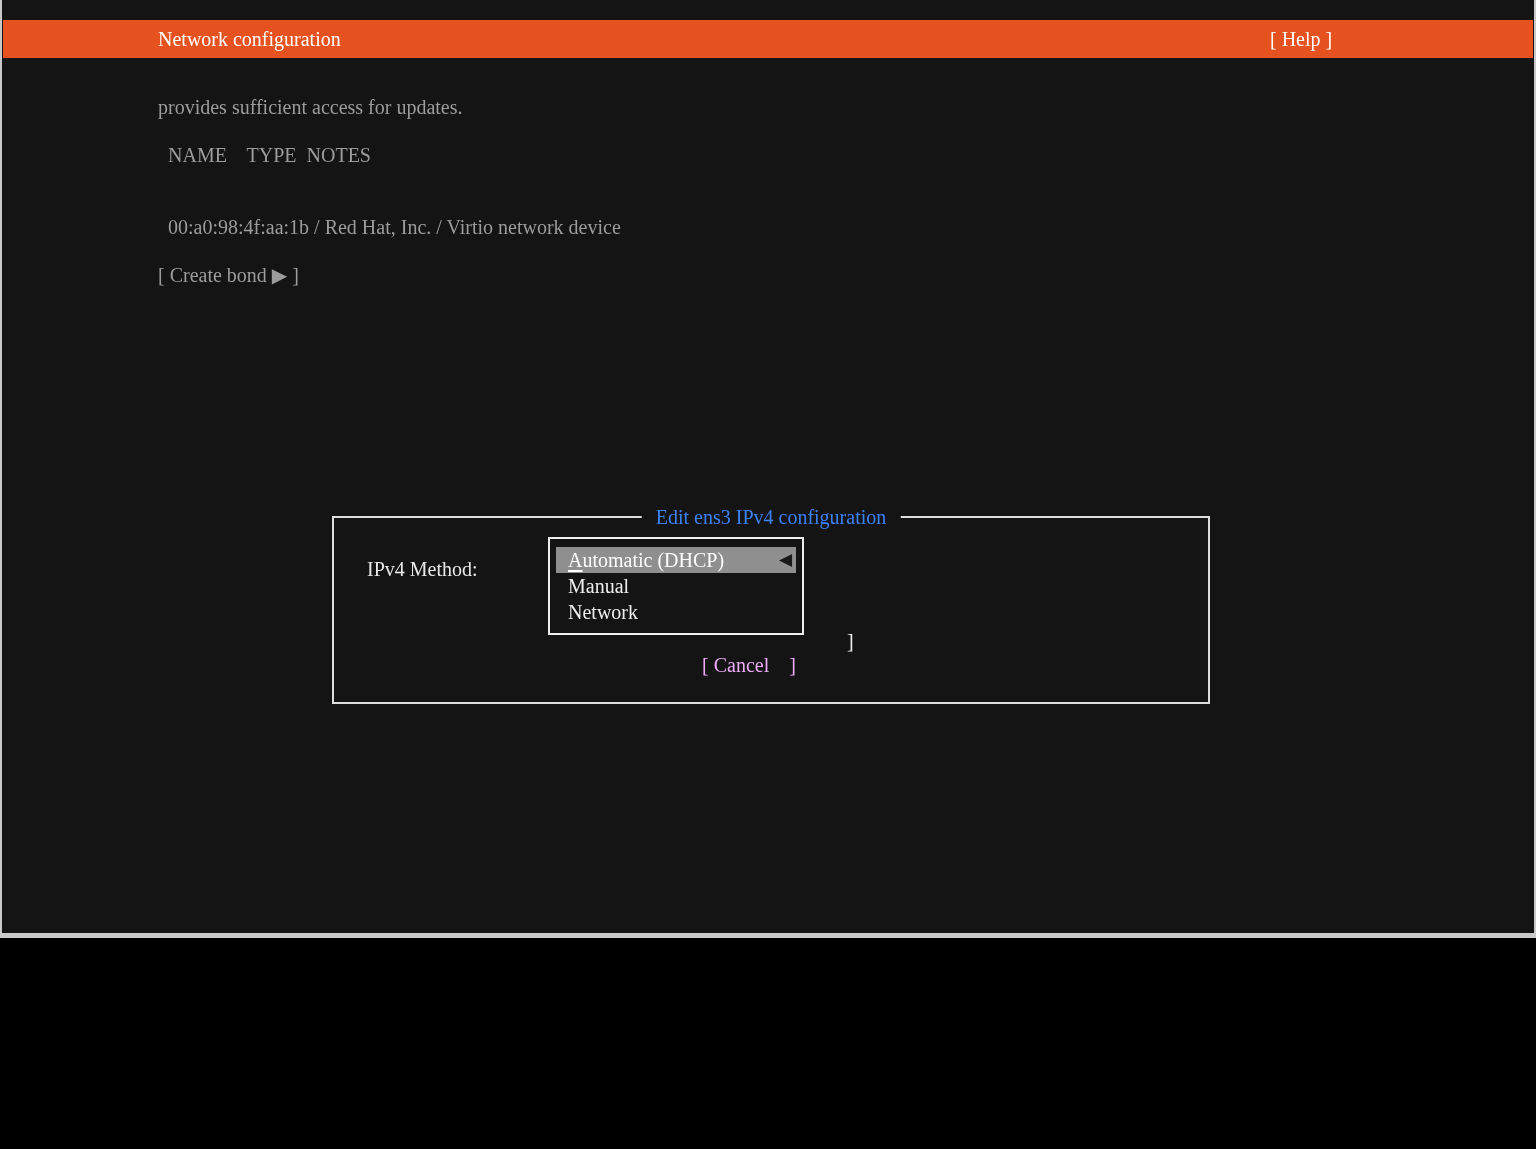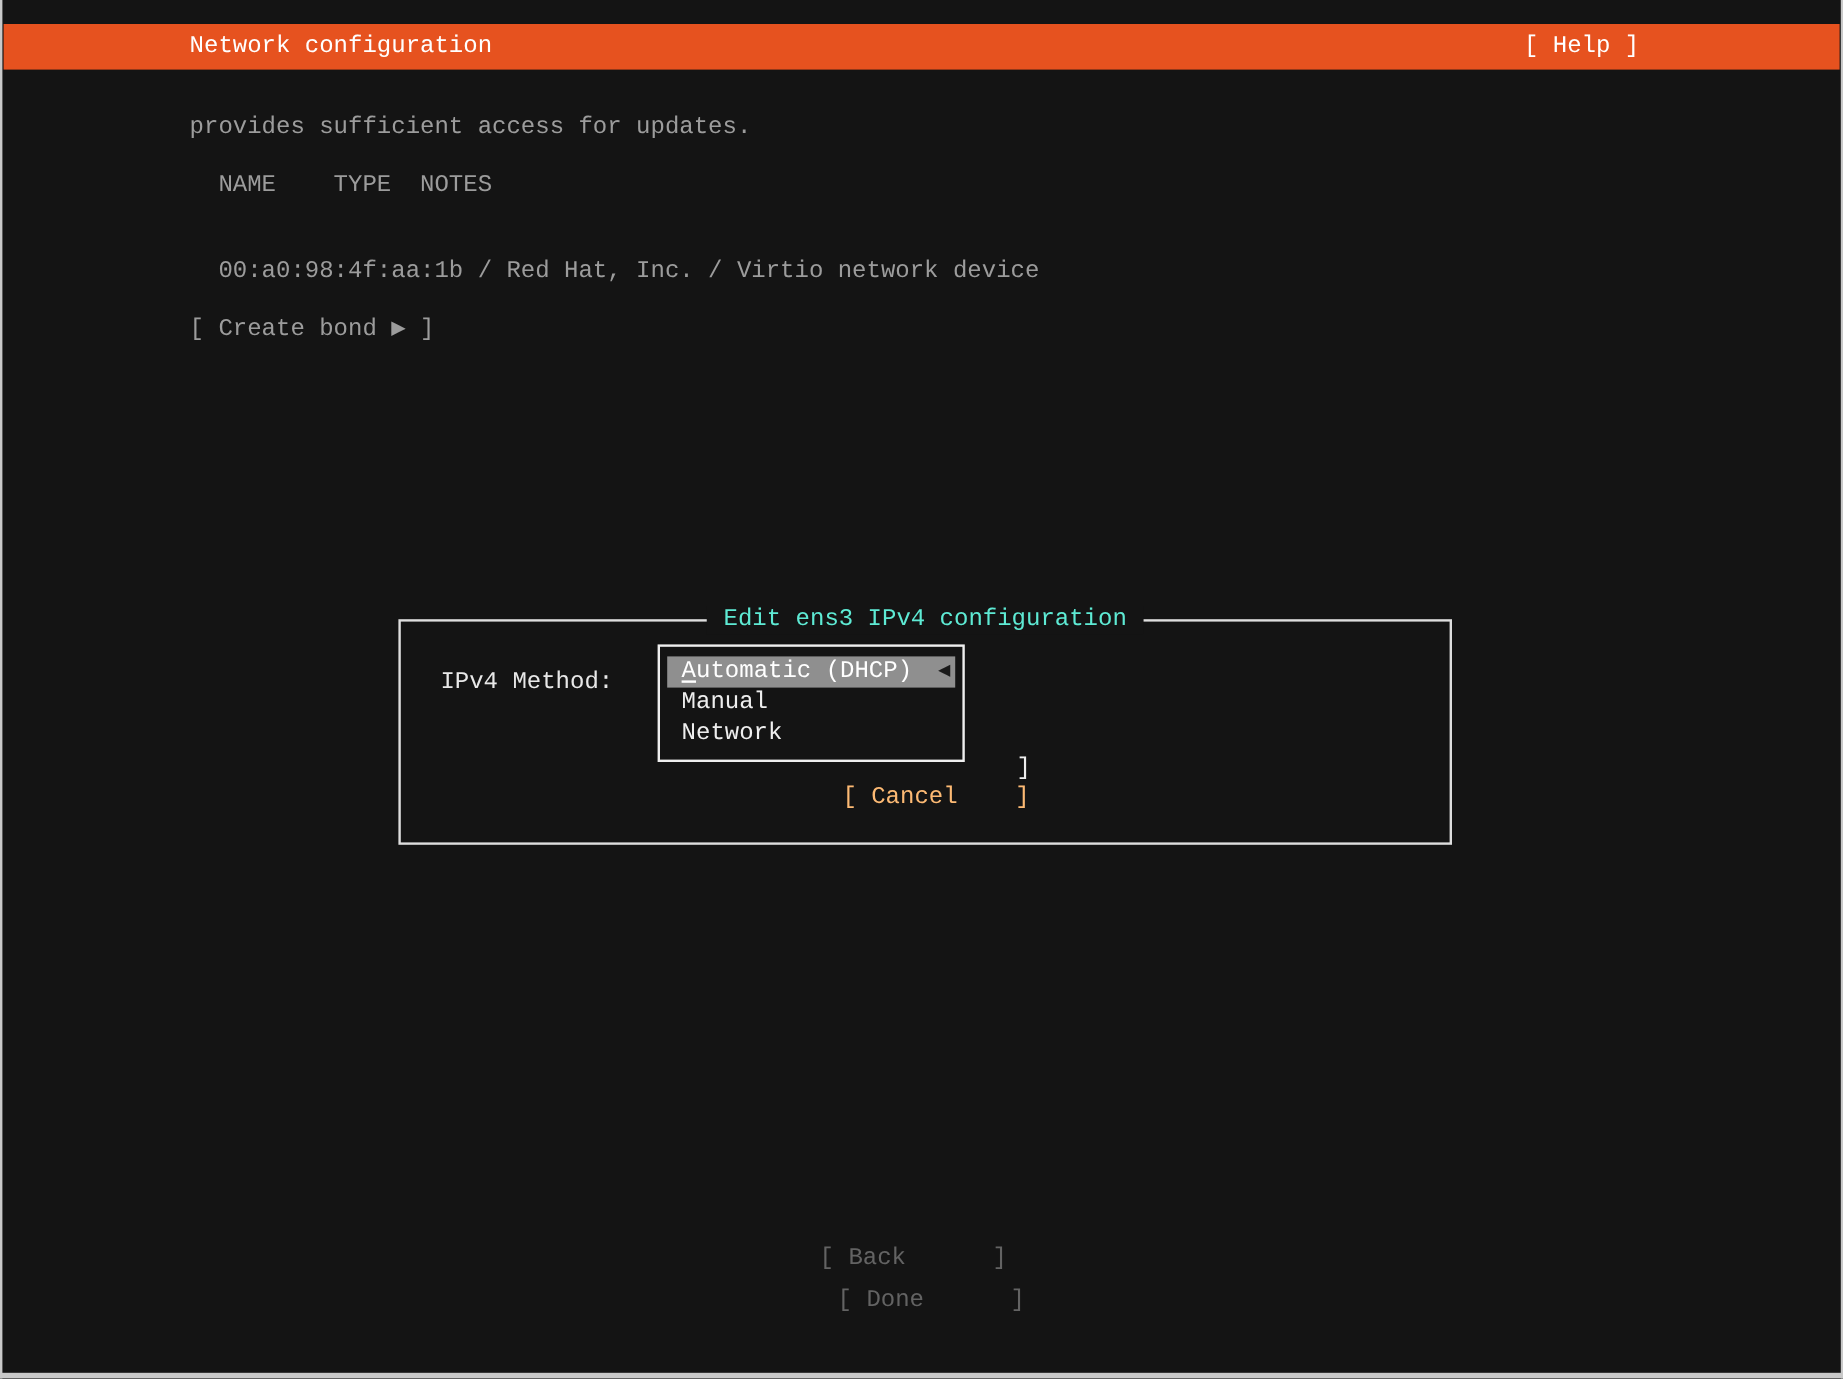--- a/index.html
+++ b/index.html
@@ -1,21 +1,21 @@
 <!DOCTYPE html>
 <html><head>
 <meta charset="utf-8">
 <style>
   * { margin:0; padding:0; box-sizing:border-box; }
   html,body { background:#000; }
   .screen {
     position:relative;
-    width:1536px; height:1149px;
+    width:1536px; height:938px;
     background:#141414;
-    font-family:Liberation Mono, monospace;
+    font-family:Liberation Serif, serif;
     font-size:20px; line-height:24px;
     overflow:hidden;
     text-align:right;
   }
   .line { position:absolute; white-space:pre; }
   .dim   { color:#9c9c9c; }
   .faint { color:#636363; }
 
   
   .frame-left  { position:absolute; left:0; top:0; width:2px; height:1149px; background:#c9c9c9; }
@@ -30,40 +30,40 @@
   .header-title { position:absolute; left:155px; top:7px; color:#ffffff; white-space:pre; }
   .help-btn     { position:absolute; left:1267px; top:7px; color:#ffffff; white-space:pre; cursor:default; }
 
   
   .dialog {
     position:absolute; left:332px; top:516px; width:878px; height:188px;
     border:2px solid #dedede; background:#141414;
   }
   .dialog-title {
     position:absolute; top:-13px; left:50%; transform:translateX(-50%);
-    background:#141414; padding:0 14px; color:#5eead4; white-space:pre;
+    background:#141414; padding:0 14px; color:#3b82f6; white-space:pre;
   }
   .field-label { position:absolute; left:33px; top:39px; color:#e8e8e8; white-space:pre; }
 
   
   .popup {
     position:absolute; left:214px; top:19px; width:256px;
     border:2px solid #efefef; background:#141414; padding:8px 6px;
   }
   .opt {
     height:26px; line-height:26px; color:#eeeeee; white-space:pre;
     display:flex; justify-content:space-between; align-items:center;
     padding-left:12px; padding-right:4px; cursor:default;
   }
   .opt.selected { background:#8f8f8f; color:#ffffff; }
   .opt-arrow { color:#1a1a1a; font-size:17px; }
   .hotkey { text-decoration:underline; text-underline-offset:3px; }
 
   .save-bracket { position:absolute; left:513px; top:111px; color:#eeeeee; white-space:pre; }
-  .cancel-btn   { position:absolute; left:368px; top:135px; color:#fdba74; white-space:pre; cursor:default; }
+  .cancel-btn   { position:absolute; left:368px; top:135px; color:#f0abfc; white-space:pre; cursor:default; }
 
   .footer-done { position:absolute; left:698px; top:1072px; }
   .footer-back { position:absolute; left:683px; top:1037px; }
 </style>
 </head>
 <body>
 
 <div class="screen">
 
   <div class="header-bar">

